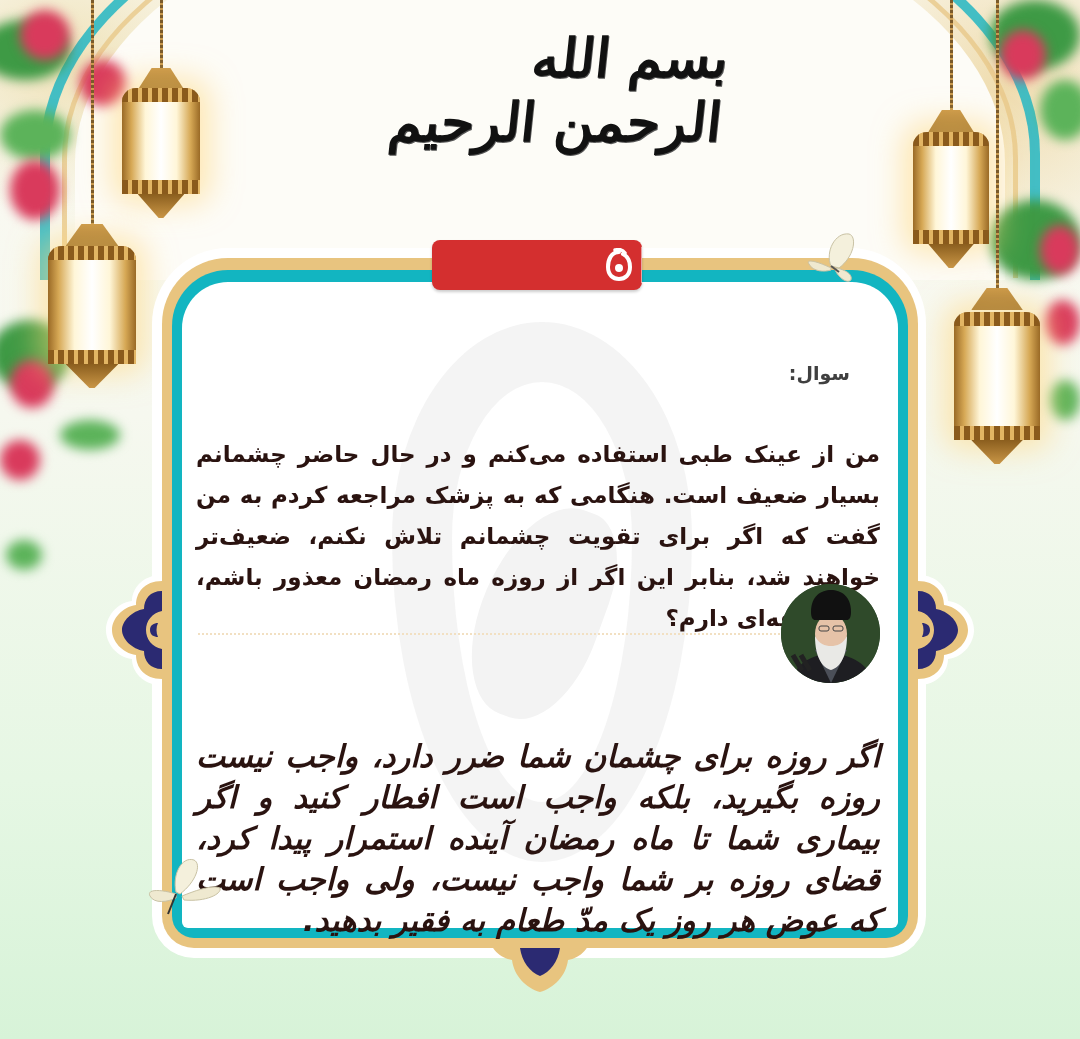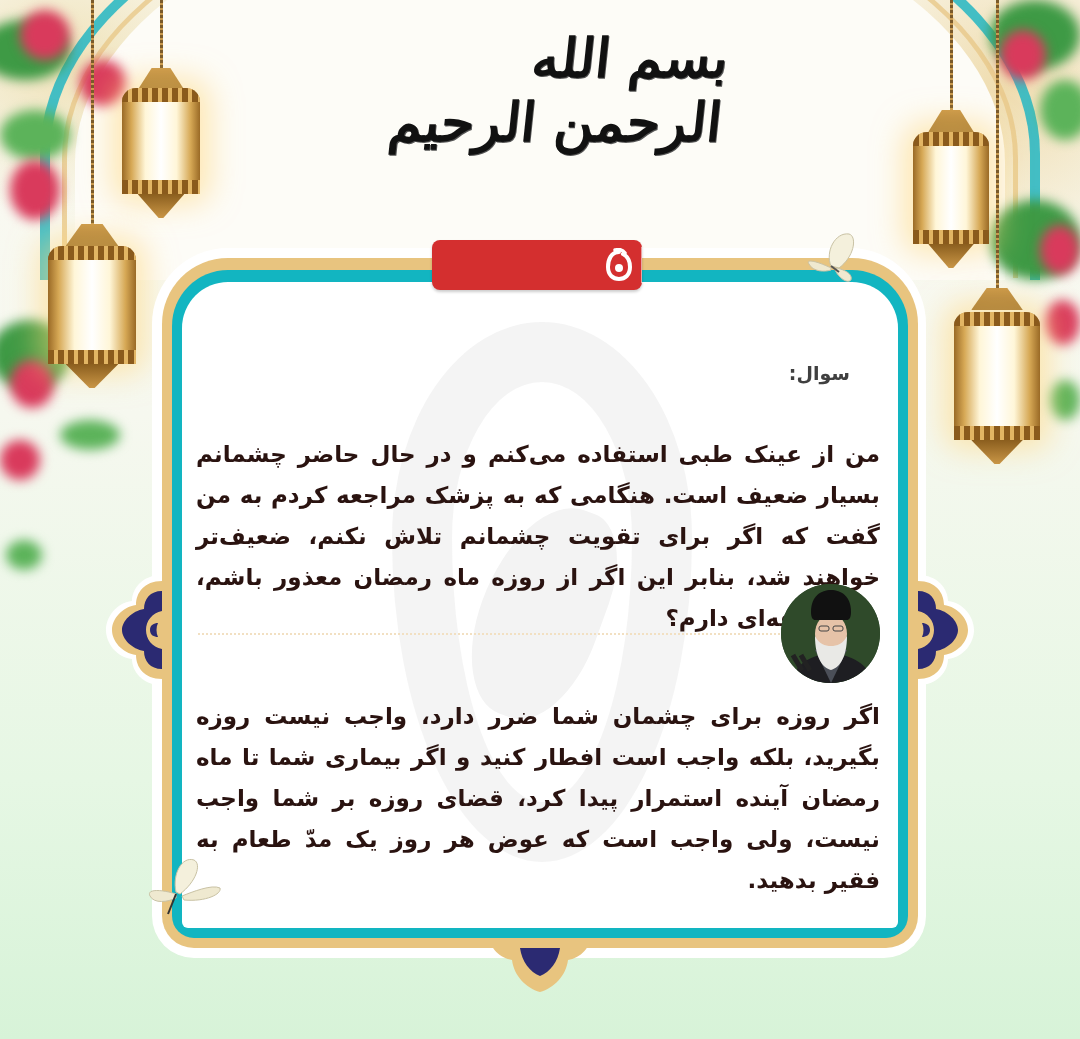--- a/index.html
+++ b/index.html
@@ -133,23 +133,23 @@
     .content { position: absolute; direction: rtl; text-align: right; color: #2a1310; }
     .q-label {
       right: 230px; top: 340px; font-size: 19px; color: #404040; font-weight: bold; margin-top: 22px;
     }
     .question {
       left: 196px; right: 200px; top: 398px;
       font-size: 23px; font-weight: bold; line-height: 41px;
       text-align: justify; text-align-last: right; margin-top: 36px;
     }
     .answer {
-      left: 196px; right: 200px; top: 696px;
-      font-size: 23px; font-weight: bold; line-height: 41px;
-      text-align: justify; text-align-last: right;
+      left: 196px; right: 200px; top: 736px;
+      font-size: 31px; font-weight: bold; line-height: 41px;
+      text-align: justify; text-align-last: right; font-style: italic;
     }
     .sep-line {
       position: absolute; left: 198px; top: 633px; width: 582px; height: 0;
       border-top: 2px dotted #f2e0c2;
     }
     .portrait {
       position: absolute; left: 781px; top: 584px; width: 99px; height: 99px;
       border-radius: 50%; overflow: hidden; background: #2f4a2a;
     }
 

